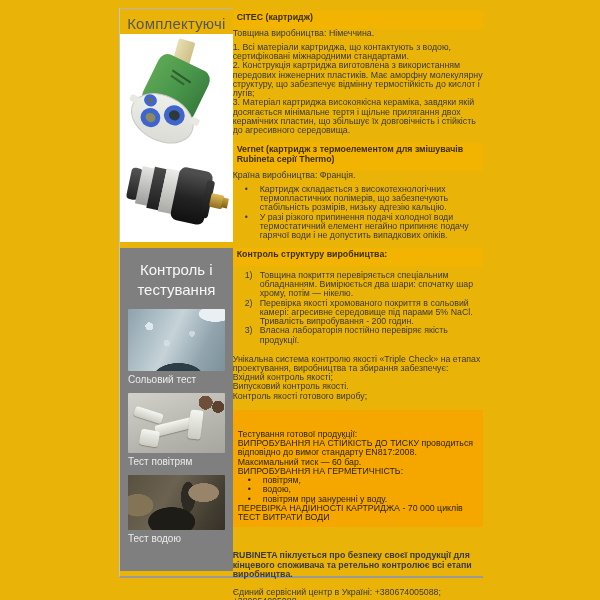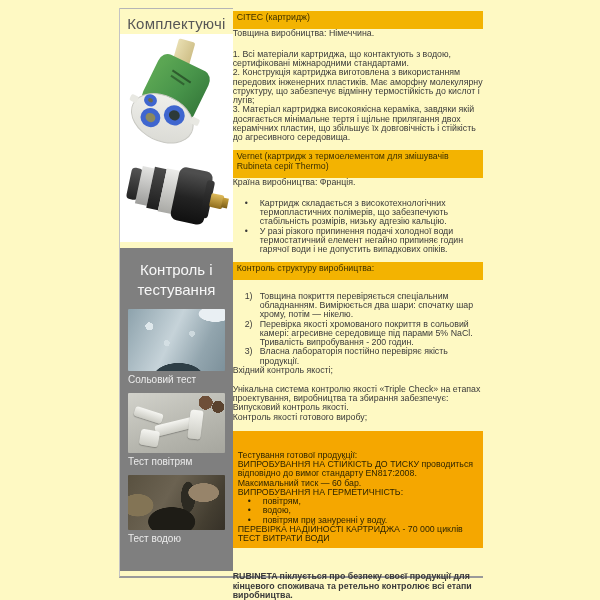--- a/index.html
+++ b/index.html
@@ -1,17 +1,17 @@
 <!DOCTYPE html>
 <html><head>
 <meta charset="utf-8">
 <style>
   html,body { margin:0; padding:0; background:#fff; }
   .page {
-    position:relative; width:600px; height:600px; background:#fef9c3;
+    position:relative; width:600px; height:600px; background:#eab308;
     font-family:"Liberation Sans", sans-serif; color:#3a3a3a; overflow:hidden;
   }
   .content {
     position:absolute; left:119px; top:8px; width:364px; height:570px;
     border-left:1px solid #c4c4c4; border-bottom:2px solid #9a9a9a;
     display:flex; box-sizing:border-box;
   }
   
   .col-left { width:113px; box-sizing:border-box; border-top:1px solid #b5b5b5; }
   .kompl-header {
@@ -83,25 +83,25 @@
       radial-gradient(ellipse 26px 16px at 78% 32%, #97846a 0 58%, transparent 60%),
       radial-gradient(ellipse 28px 20px at 10% 55%, #837455 0 55%, transparent 57%),
       radial-gradient(ellipse 42px 26px at 45% 85%, #1e1c16 0 55%, transparent 57%),
       radial-gradient(ellipse 14px 30px at 62% 40%, #2c2a22 0 50%, transparent 52%),
       linear-gradient(120deg,#595140,#6b6251 40%,#443e31 80%,#363128);
   }
 
   
   .col-right { width:251px; box-sizing:border-box; padding-top:3px; font-size:8.8px; line-height:1.05; color:#3a3a3a; }
   .ybar {
-    background:#F3B301; color:#3c3000; font-weight:normal; padding:2px 4px 6px;
+    background:#F3B301; color:#3c3000; font-weight:bold; padding:2px 4px 6px;
     font-size:8.8px; line-height:1.1;
   }
   .p { margin:0; }
-  .gap-s { margin-top:12px; }
+  .gap-s { margin-top:5px; }
   .gap-m { margin-top:8px; }
   .gap-l { margin-top:10px; }
   .list-row { display:flex; margin-left:12px; }
   .list-mark { width:15px; flex:none; }
   .list-text { flex:1; }
   .oblock { background:#F5A700; padding:20px 5px 5px; margin-top:9px; color:#2e2500; }
   .oblock .list-row { margin-left:10px; }
   .footer-note { margin-top:24px;font-weight:bold; }
   .footer-service { margin-top:9px; }
 </style>
@@ -172,40 +172,40 @@
 
       <div class="ybar gap-m">Vernet (картридж з термоелементом для змішувачів Rubineta серії Thermo)</div>
       <div class="p">Країна виробництва: Франція.</div>
 
       <div class="list-row gap-s">
         <span class="list-mark">•</span>
         <span class="list-text">Картридж складається з високотехнологічних термопластичних полімерів, що забезпечують стабільність розмірів, низьку адгезію кальцію.</span>
       </div>
       <div class="list-row">
         <span class="list-mark">•</span>
-        <span class="list-text">У разі різкого припинення подачі холодної води термостатичний елемент негайно припиняє годин гарячої води і не допустить випадкових опіків.</span>
+        <span class="list-text">У разі різкого припинення подачі холодної води термостатичний елемент негайно припиняє подачу гарячої води і не допустить випадкових опіків.</span>
       </div>
 
       <div class="ybar gap-m">Контроль структуру виробництва:</div>
 
       <div class="list-row gap-s">
         <span class="list-mark">1)</span>
         <span class="list-text">Товщина покриття перевіряється спеціальним обладнанням. Вимірюється два шари: спочатку шар хрому, потім — нікелю.</span>
       </div>
       <div class="list-row">
         <span class="list-mark">2)</span>
         <span class="list-text">Перевірка якості хромованого покриття в сольовий камері: агресивне середовище під парами 5% NaCl. Тривалість випробування - 200 годин.</span>
       </div>
       <div class="list-row">
         <span class="list-mark">3)</span>
         <span class="list-text">Власна лабораторія постійно перевіряє якість продукції.</span>
       </div>
 
+      <div class="p gap-l">Унікальна система контролю якості «Triple Check» на етапах проектування, виробництва та збирання забезпечує:</div>
       <div class="p">Вхідний контроль якості;</div>
-      <div class="p gap-l">Унікальна система контролю якості «Triple Check» на етапах проектування, виробництва та збирання забезпечує:</div>
       <div class="p">Випусковий контроль якості.</div>
       <div class="p">Контроль якості готового виробу;</div>
 
       <div class="oblock">
         <div class="p">Тестування готової продукції:</div>
         <div class="p">ВИПРОБУВАННЯ НА СТІЙКІСТЬ ДО ТИСКУ проводиться відповідно до вимог стандарту EN817:2008. Максимальний тиск — 60 бар.</div>
         <div class="p">ВИПРОБУВАННЯ НА ГЕРМЕТИЧНІСТЬ:</div>
         <div class="list-row">
           <span class="list-mark">•</span>
           <span class="list-text">повітрям,</span>

